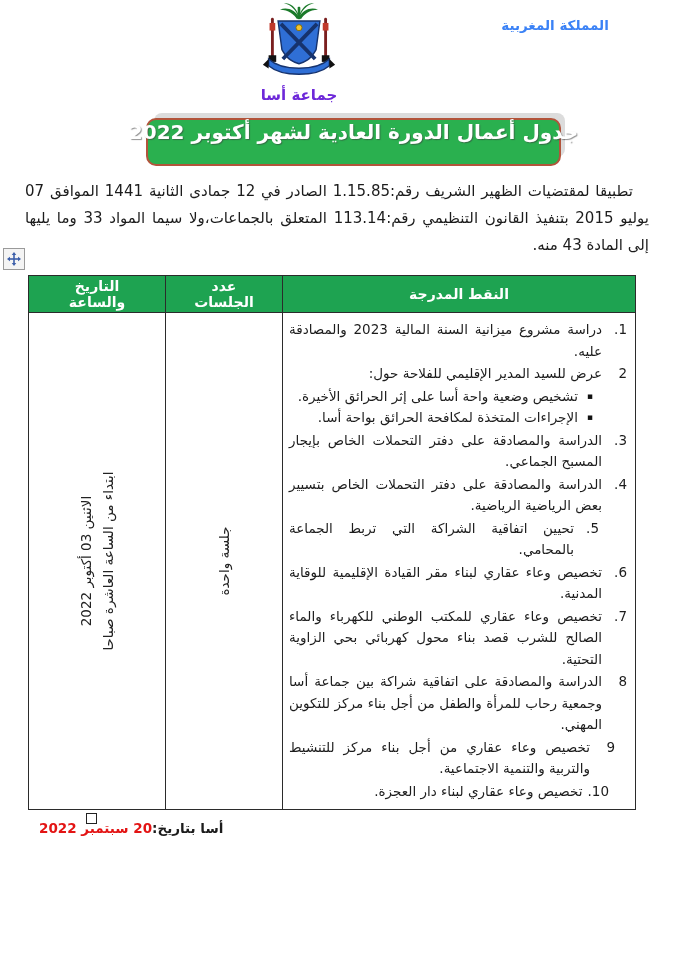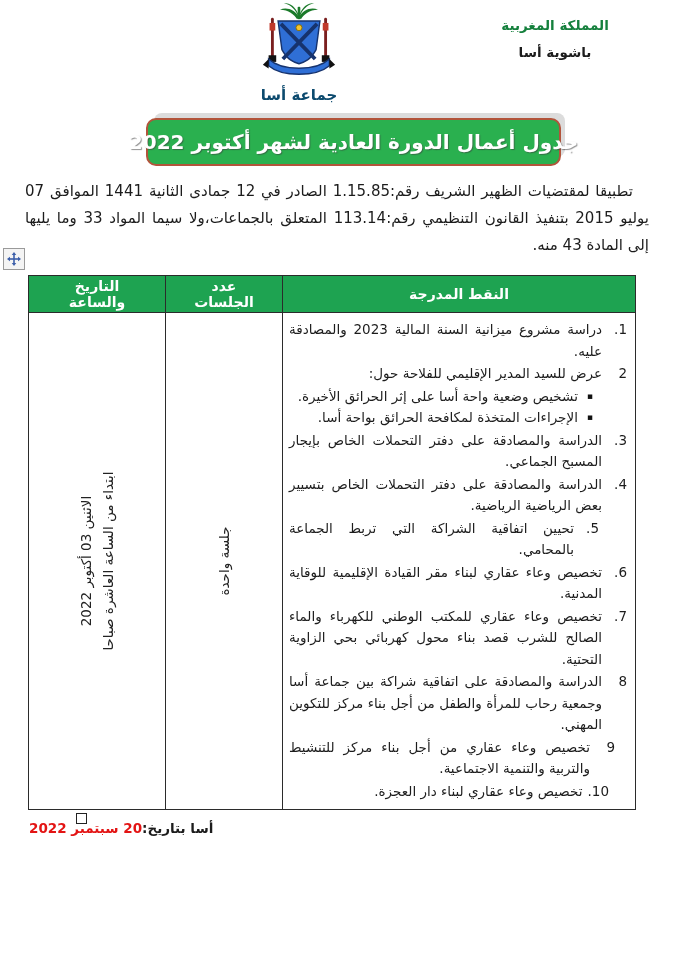--- a/index.html
+++ b/index.html
@@ -17,38 +17,38 @@
   
   .letterhead{position:relative;height:112px;}
   .gov-block{
     position:absolute;top:12px;left:18px;right:auto;
     width:210px;text-align:center;
     font-size:13.5px;line-height:27px;font-weight:bold;
   }
   
   .gov-block{left:auto;right:14px;}
   .gov-line{white-space:nowrap;}
-  .gov-line.kingdom{color:#15803d;}
+  .gov-line.kingdom{color:#3b82f6;}
   .logo-block{
     position:absolute;top:2px;right:310px;width:130px;text-align:center;
   }
   .commune-name{
-    color:#0c4a6e;font-weight:bold;font-size:15px;margin-top:2px;
+    color:#6d28d9;font-weight:bold;font-size:15px;margin-top:2px;
     letter-spacing:1px;
   }
 
   
   .banner{
     margin:6px auto 0 auto;
     margin-right:113px;margin-left:146px;
     height:44px;
     background:#2ab04f;
     border:2px solid #b2543b;
     border-radius:10px;
-    display:flex;align-items:center;justify-content:center;
+    display:flex;justify-content:center;
     box-shadow:6px -7px 0 -2px #dcdcdc;
   }
   .banner-title{
     color:#ffffff;font-weight:bold;font-size:20px;
     text-shadow:1px 1px 1px rgba(60,60,60,.55);
     white-space:nowrap;
   }
 
   
   .intro{margin:12px 25px 0 25px;}
@@ -103,21 +103,21 @@
   .agenda-item.ind5{margin-right:28px;}
   .agenda-item.ind9{margin-right:12px;}
   .agenda-item.ind10{margin-right:18px;}
   .bullets{margin:0 34px 1px 0;}
   .bullet-row{display:flex;gap:9px;font-size:13.5px;line-height:21.5px;}
   .bullet-row .bdot{flex:0 0 auto;font-size:9px;line-height:21.5px;color:#111;}
 
   
   .footer-line{
     position:relative;
-    margin:10px 25px 0 29px;
+    margin:10px 25px 0 39px;
     font-size:13.5px;font-weight:bold;
     text-align:left;
   }
   .footer-line .red-date{color:#e31414;}
   .anchor-box{
     position:absolute;left:47px;top:-7px;
     width:9px;height:9px;border:1.5px solid #222;background:transparent;
   }
 </style>
 </head>
@@ -154,21 +154,20 @@
           <path d="M8 60 C22 73 58 73 72 60 L72 67 C58 79 22 79 8 67 Z" fill="#2f6fd6" stroke="#16336e" stroke-width="1.5"></path>
           <path d="M8 60 L2 66 L8 70 Z" fill="#111"></path>
           <path d="M72 60 L78 66 L72 70 Z" fill="#111"></path>
         </svg>
       </span>
       <div class="commune-name">جماعة أسا</div>
     </div>
 
     <div class="gov-block">
       <div class="gov-line kingdom">المملكة المغربية</div>
-      <div class="gov-line">باشوية أسا</div>
     </div>
   </div>
 
   <div class="banner">
     <span class="banner-title">جدول أعمال الدورة العادية لشهر أكتوبر 2022</span>
   </div>
 
   <div class="intro">
     <p>تطبيقا لمقتضيات الظهير الشريف رقم:1.15.85 الصادر في 12 جمادى الثانية 1441 الموافق 07 يوليو 2015 بتنفيذ القانون التنظيمي رقم:113.14 المتعلق بالجماعات،ولا سيما المواد 33 وما يليها إلى المادة 43 منه.</p>
   </div>

